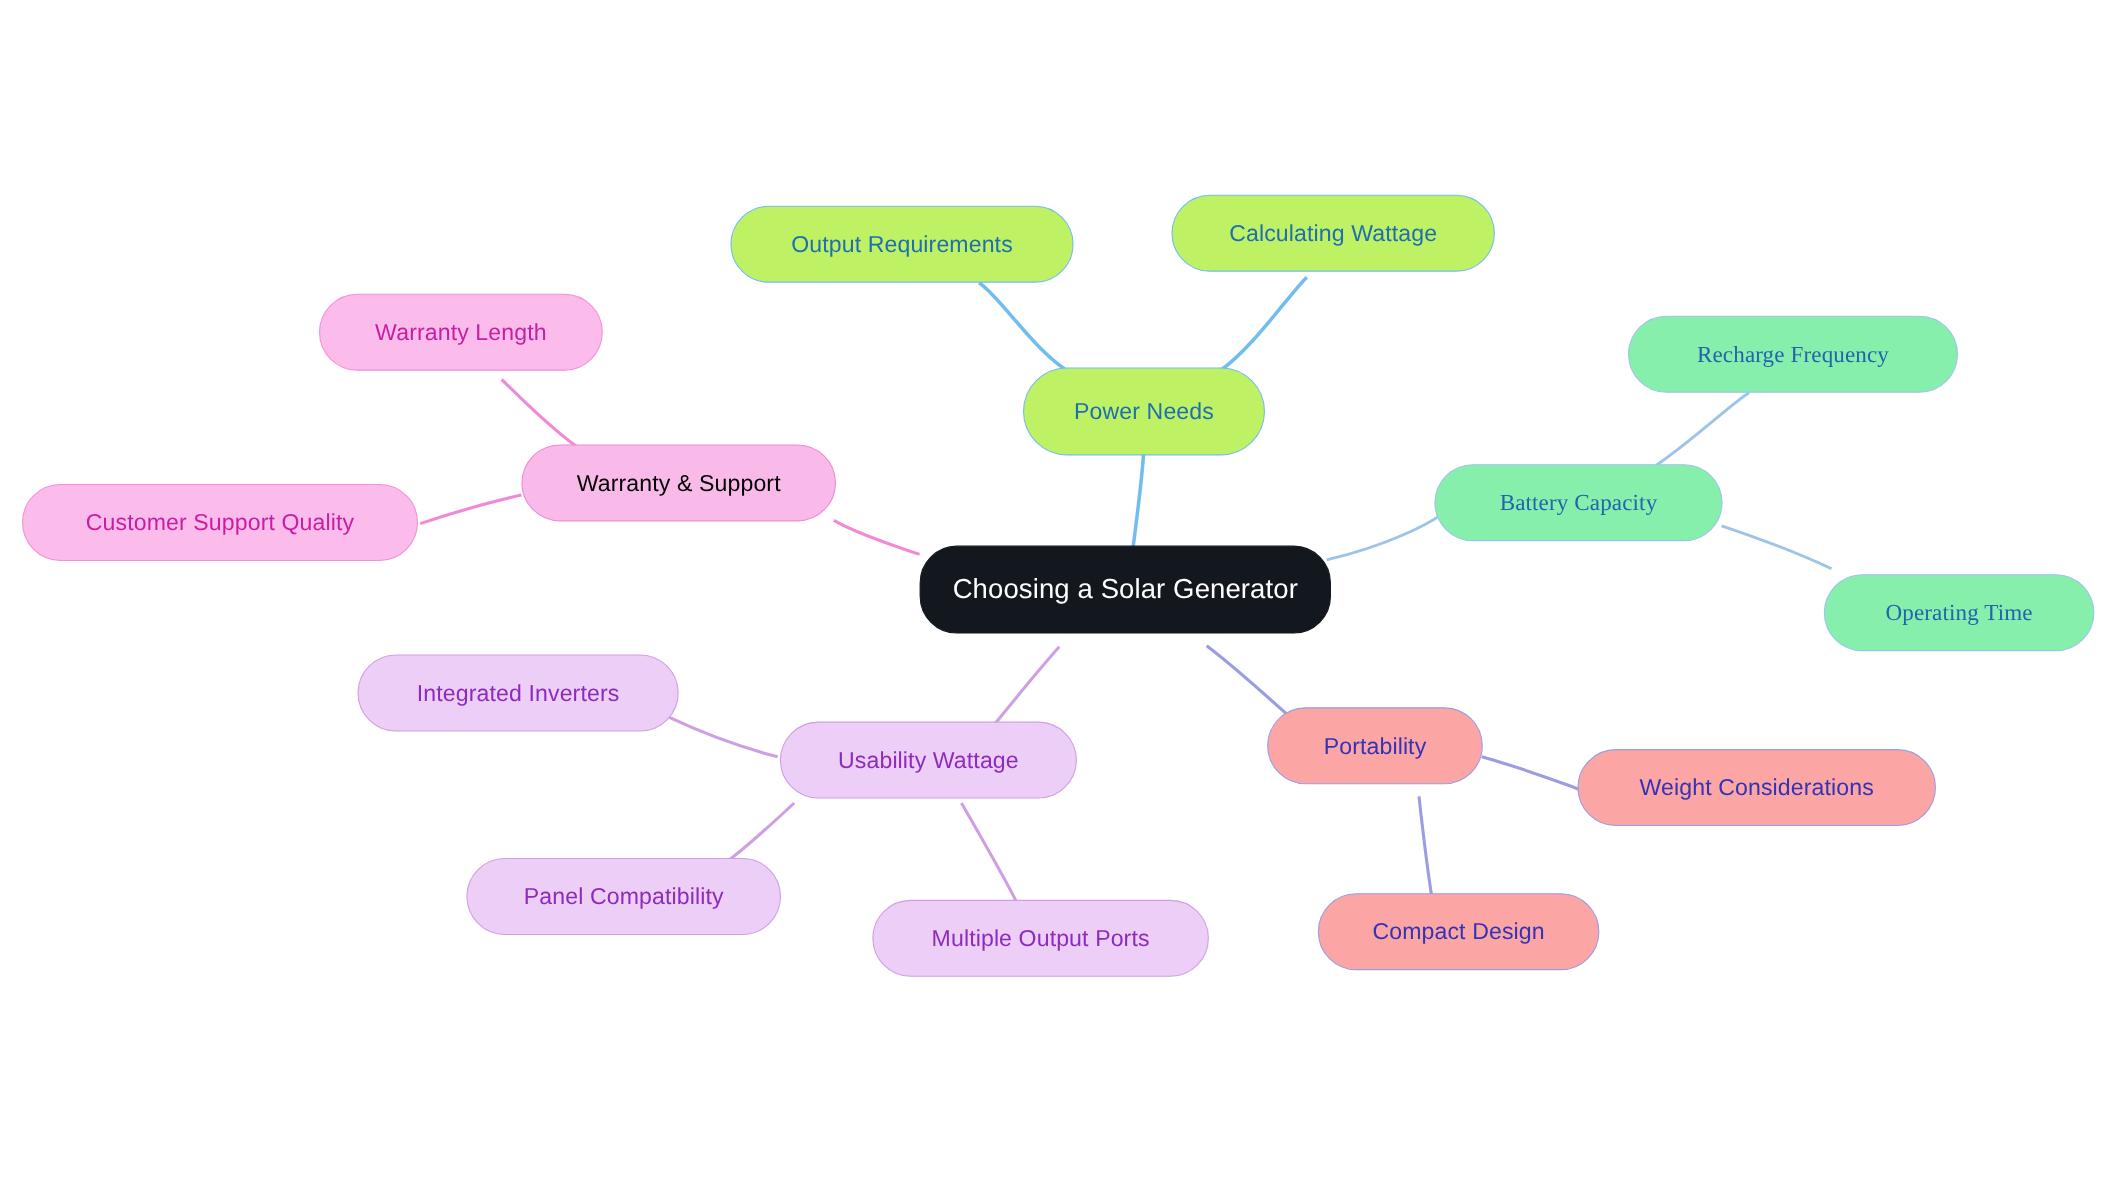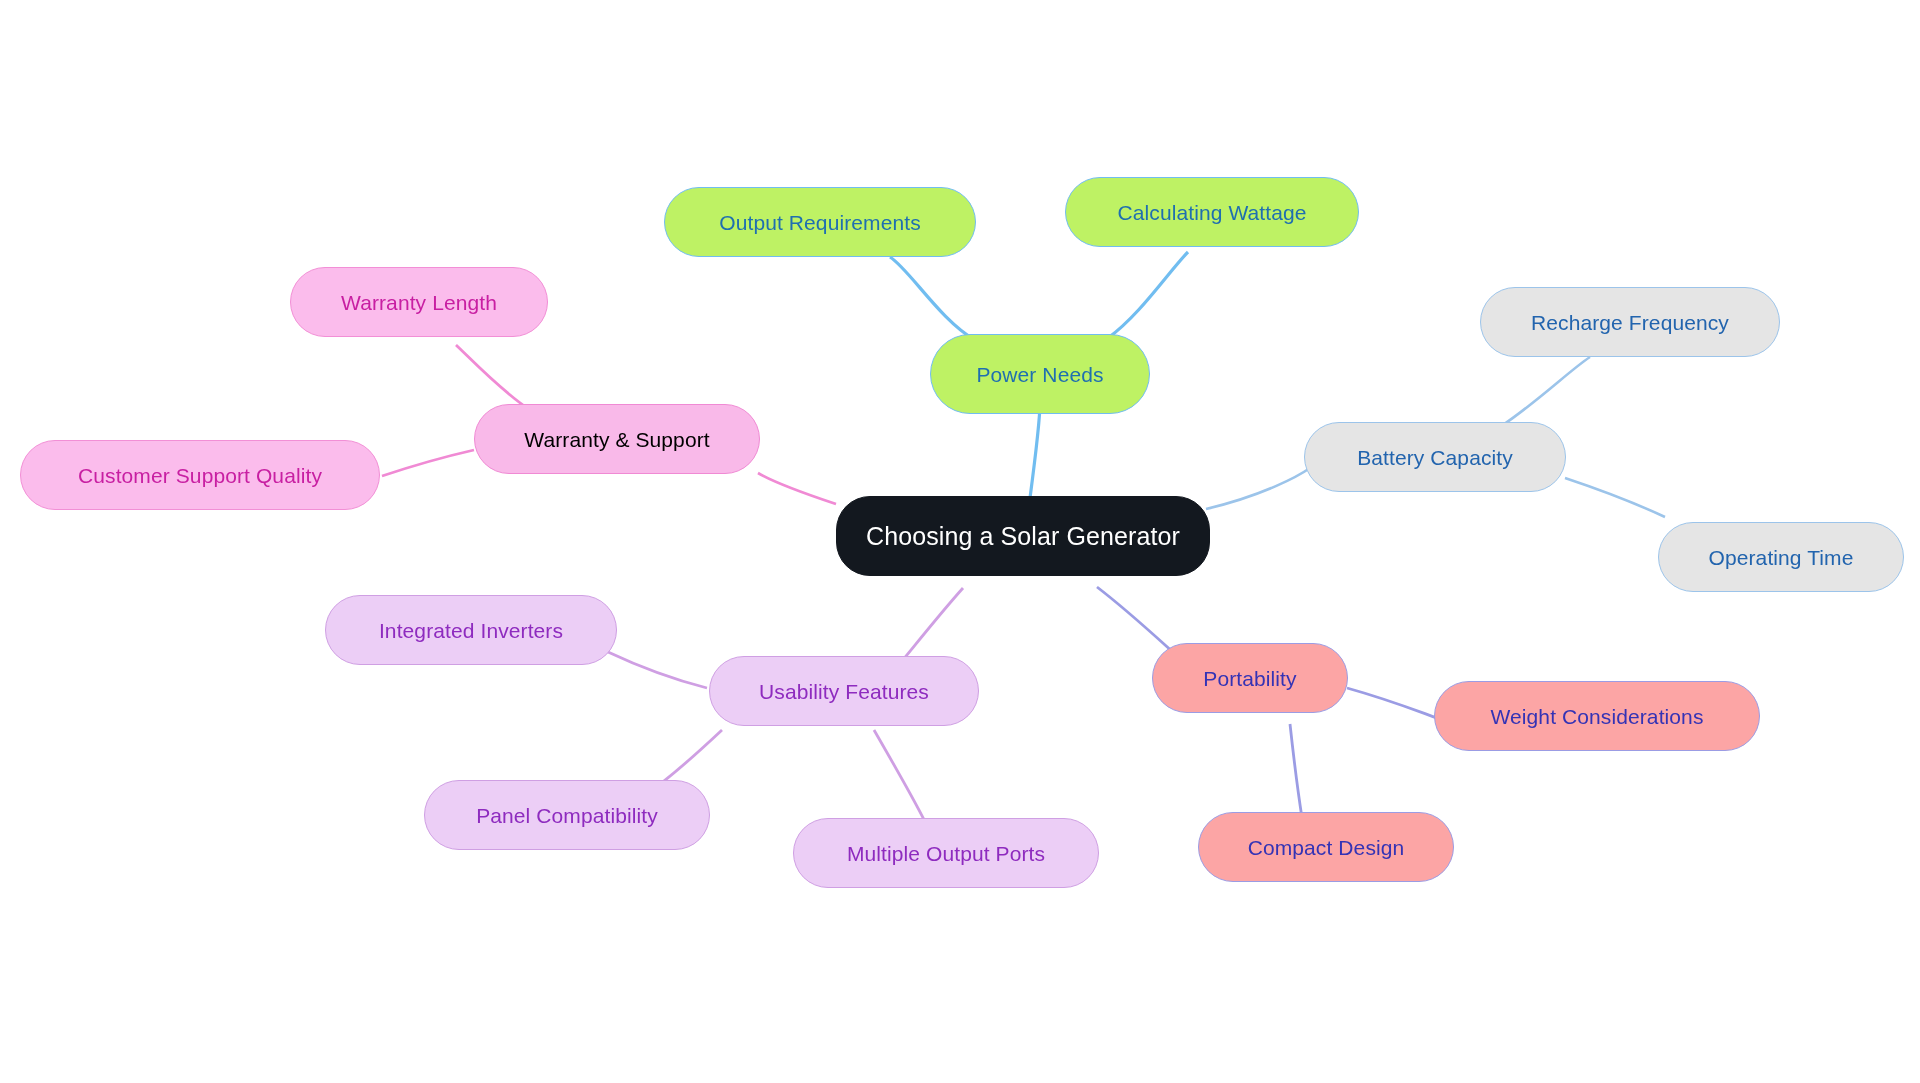--- a/index.html
+++ b/index.html
@@ -51,23 +51,24 @@
     border-radius: 34px;
   }
   
   .c-blue {
     background: #bef264;
     border-color: #71bdf0;
     color: #1f6fb0;
   }
   
   .c-paleblue {
-    background: #e5e5e5;
+    background: #86efac;
     border-color: #9cc4ea;
     color: #2264ae;
+    font-family: Liberation Serif, serif;
   }
   
   .c-periwinkle {
     background: #fca5a5;
     border-color: #9b9ce4;
     color: #3433b5;
   }
   
   .c-violet {
     background: #eccef6;
@@ -154,21 +155,21 @@
     <span class="node-label">Portability</span>
   </div>
   <div class="node c-periwinkle" style="left:1434px; top:681px; width:326px; height:70px; font-size:21px;">
     <span class="node-label">Weight Considerations</span>
   </div>
   <div class="node c-periwinkle" style="left:1198px; top:812px; width:256px; height:70px; font-size:21px;">
     <span class="node-label">Compact Design</span>
   </div>
 
   <div class="node c-violet" style="left:709px; top:656px; width:270px; height:70px; font-size:21px;">
-    <span class="node-label">Usability Features</span>
+    <span class="node-label">Usability Wattage</span>
   </div>
   <div class="node c-violet" style="left:325px; top:595px; width:292px; height:70px; font-size:21px;align-items:center;">
     <span class="node-label">Integrated Inverters</span>
   </div>
   <div class="node c-violet" style="left:424px; top:780px; width:286px; height:70px; font-size:21px;">
     <span class="node-label">Panel Compatibility</span>
   </div>
   <div class="node c-violet" style="left:793px; top:818px; width:306px; height:70px; font-size:21px;">
     <span class="node-label">Multiple Output Ports</span>
   </div>

